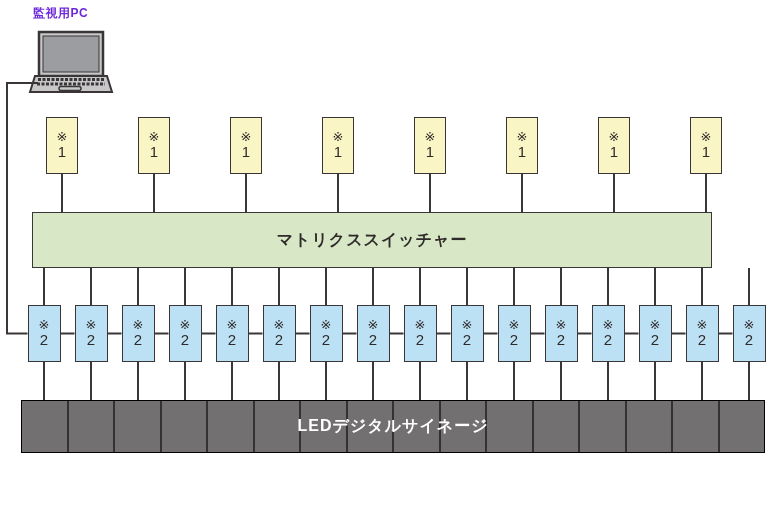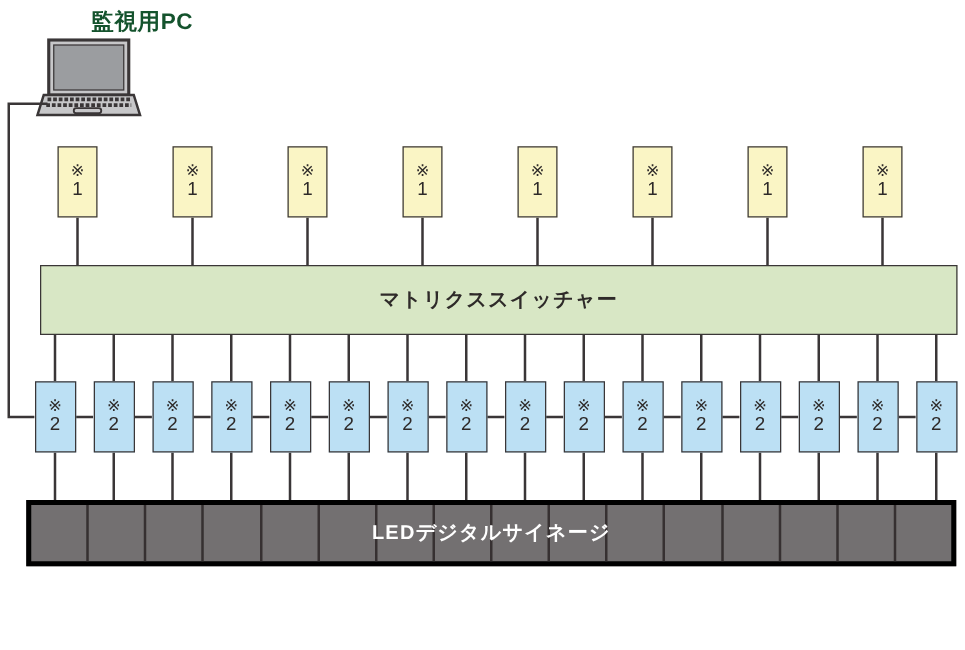--- a/index.html
+++ b/index.html
@@ -1,39 +1,39 @@
 <!DOCTYPE html>
 <html><head>
 <meta charset="utf-8">
 <style>
   html,body{margin:0;padding:0;background:#ffffff;}
   body{font-family:"Liberation Sans","DejaVu Sans",sans-serif;}
   .canvas{position:relative;width:772px;height:520px;background:#ffffff;overflow:hidden;}
 
-  .pc-label{position:absolute;left:33px;top:5px;font-size:18px;font-weight:600;color:#14532d;letter-spacing:.5px;margin-left:40px;}
+  .pc-label{position:absolute;left:33px;top:5px;font-size:12px;font-weight:600;color:#6d28d9;letter-spacing:.5px;}
 
   .laptop{position:absolute;left:26px;top:29px;}
 
   .wires{position:absolute;left:0;top:0;width:772px;height:520px;pointer-events:none;}
 
   .unit{position:absolute;width:33px;height:57px;box-sizing:border-box;border:1.5px solid #3a3637;
         display:flex;flex-direction:column;align-items:center;justify-content:center;
         font-size:13px;line-height:1.08;color:#2e2a29;text-align:center;}
   .unit .mark{font-size:13px;}
   .unit .num{font-size:15px;}
   .unit.yellow{background:#faf5c5;width:32px;}
   .unit.blue{background:#bce0f4;}
 
-  .matrix{position:absolute;left:32px;top:212px;width:734px;height:56px;box-sizing:border-box;
+  .matrix{position:absolute;left:32px;top:212px;width:680px;height:56px;box-sizing:border-box;
           background:#d8e7c5;border:1.5px solid #3a3637;
           display:flex;align-items:center;justify-content:center;}
   .matrix span{font-weight:bold;font-size:16px;color:#2e2a29;letter-spacing:1px;}
 
   .signage{position:absolute;left:21px;top:400px;width:744px;height:53px;box-sizing:border-box;
-           border:4px solid #000000;background:#737071;}
+           border:1px solid #000000;background:#737071;}
   .signage-cells{position:absolute;left:0;top:0;width:100%;height:100%;display:flex;}
   .signage-cell{flex:1;border-right:2px solid #363031;box-sizing:border-box;}
   .signage-cell:last-child{border-right:none;}
   .signage-label{position:absolute;left:0;top:0;width:100%;height:100%;
                  display:flex;align-items:center;justify-content:center;
                  font-weight:bold;font-size:16px;color:#ffffff;letter-spacing:1px;}
 
   .legend{position:absolute;right:9px;top:477px;font-size:14px;color:#1c1c1c;white-space:pre;}
 </style>
 </head>

